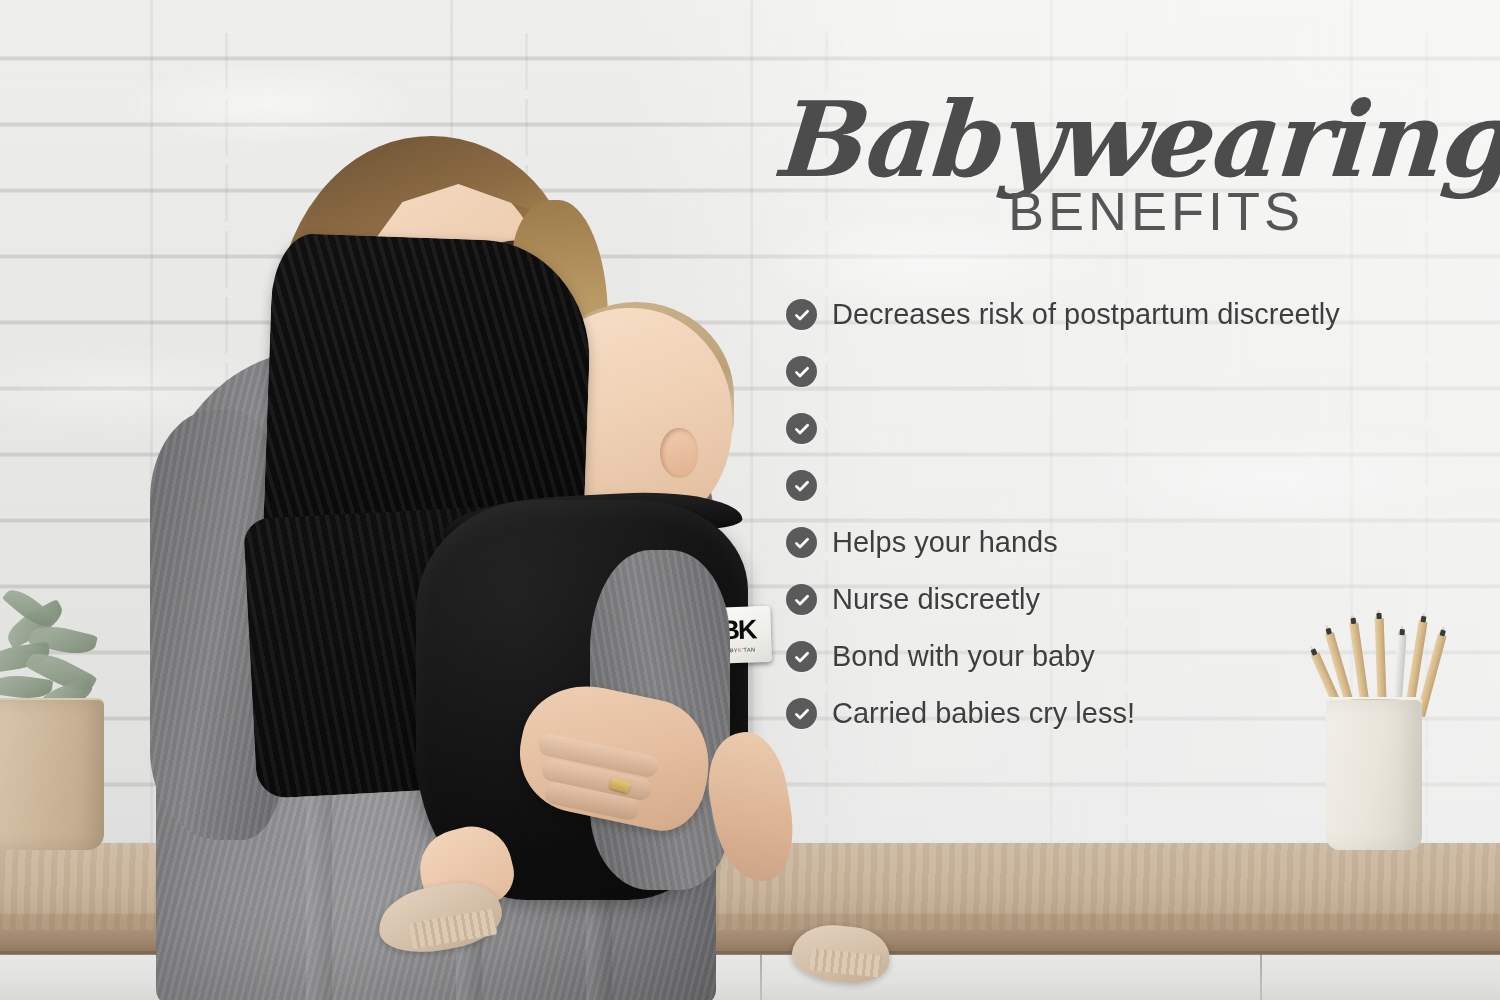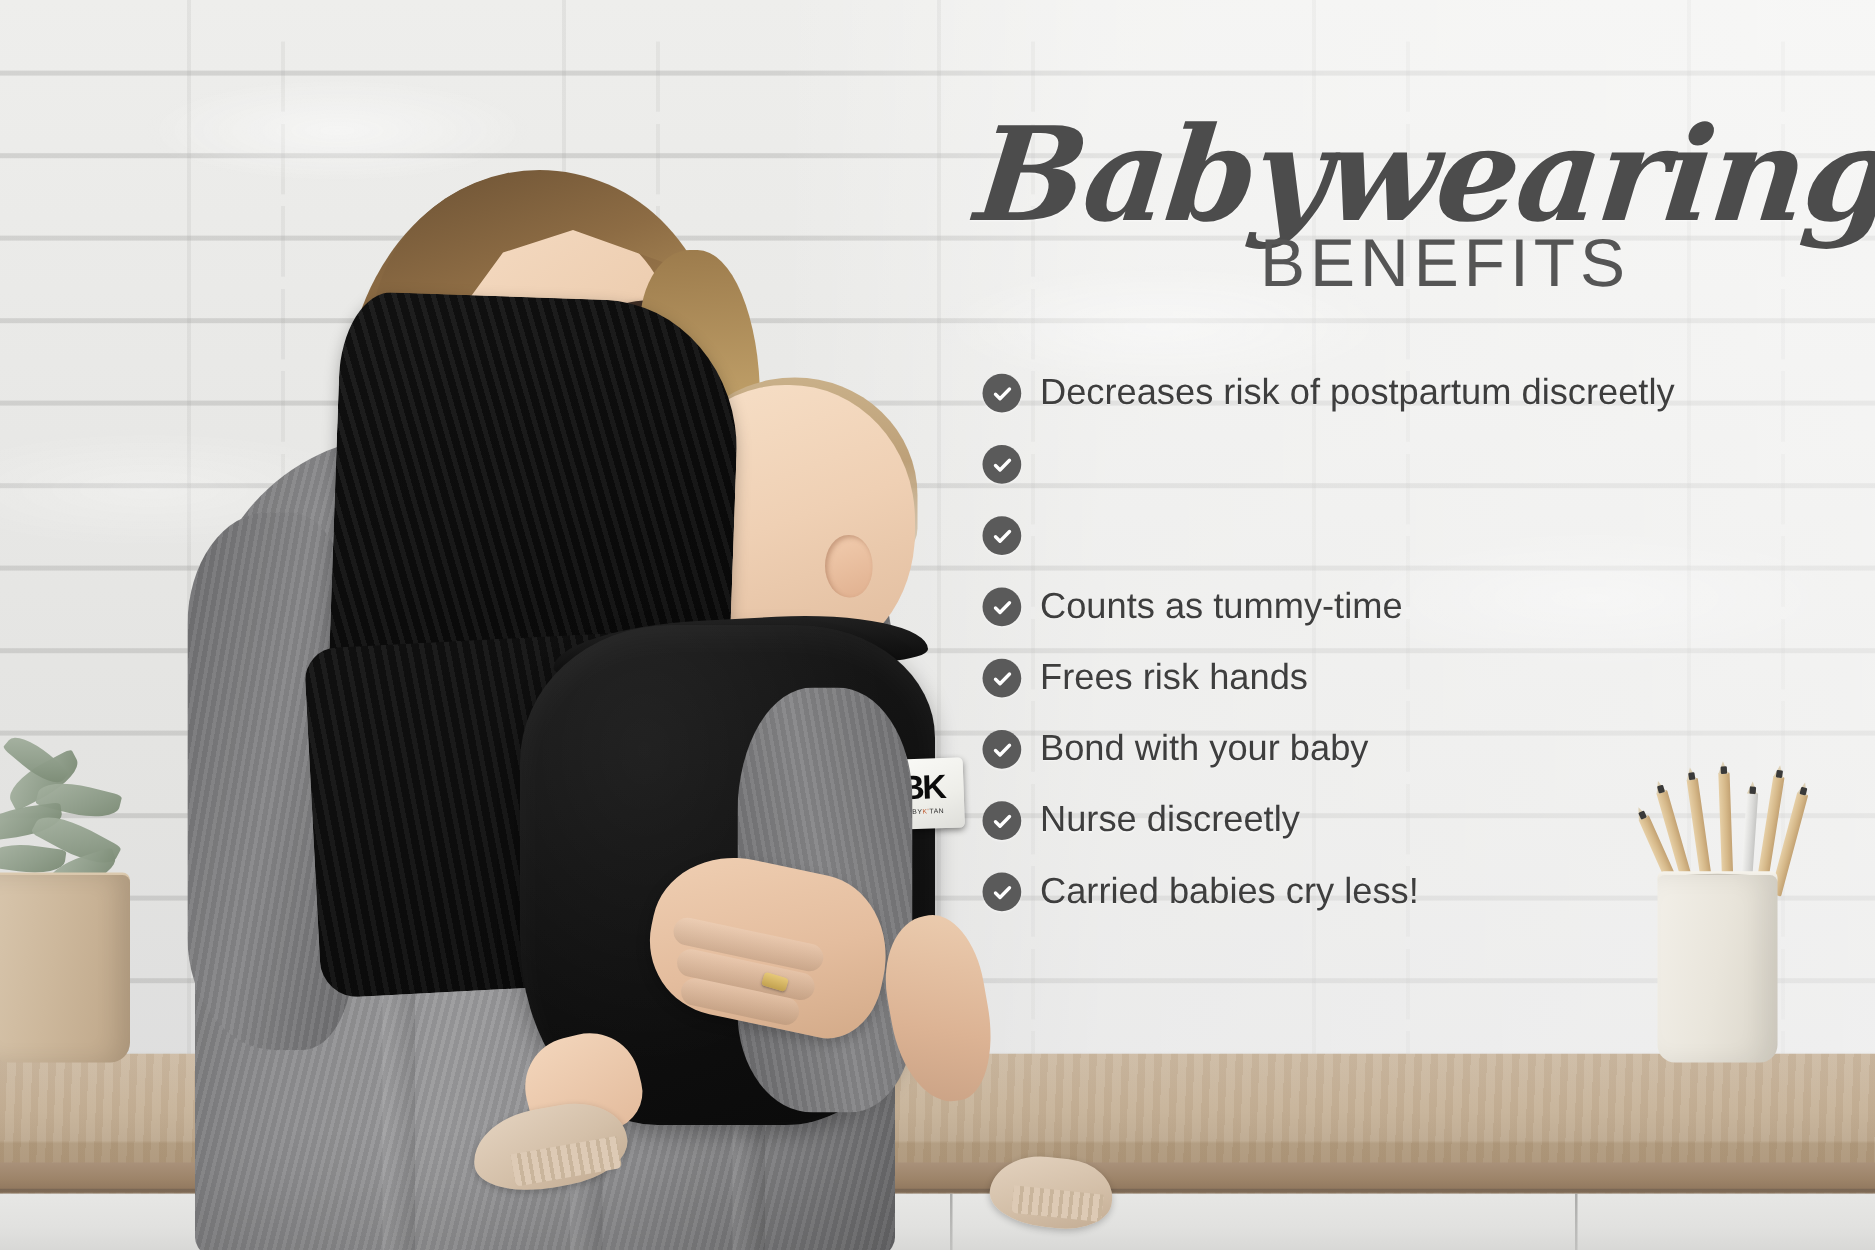--- a/index.html
+++ b/index.html
@@ -563,54 +563,53 @@
           </svg>
       </span>
     </div>
 
     <div class="benefit-row">
       <span class="check">
         <svg width="18" height="18" viewBox="0 0 18 18">
             <path d="M3.4 9.4 L7 13 L14.6 5.2" fill="none" stroke="#ffffff" stroke-width="2.7" stroke-linecap="round" stroke-linejoin="round"></path>
           </svg>
       </span>
-      <span class="benefit-text">Counts as tummy-time</span>
-    </div>
-
-    <div class="benefit-row">
-      <span class="check">
-        <svg width="18" height="18" viewBox="0 0 18 18">
-            <path d="M3.4 9.4 L7 13 L14.6 5.2" fill="none" stroke="#ffffff" stroke-width="2.7" stroke-linecap="round" stroke-linejoin="round"></path>
-          </svg>
-      </span>
-      <span class="benefit-text">Frees risk hands</span>
+    </div>
+
+    <div class="benefit-row">
+      <span class="check">
+        <svg width="18" height="18" viewBox="0 0 18 18">
+            <path d="M3.4 9.4 L7 13 L14.6 5.2" fill="none" stroke="#ffffff" stroke-width="2.7" stroke-linecap="round" stroke-linejoin="round"></path>
+          </svg>
+      </span>
+      <span class="benefit-text">Helps your hands</span>
+    </div>
+
+    <div class="benefit-row">
+      <span class="check">
+        <svg width="18" height="18" viewBox="0 0 18 18">
+            <path d="M3.4 9.4 L7 13 L14.6 5.2" fill="none" stroke="#ffffff" stroke-width="2.7" stroke-linecap="round" stroke-linejoin="round"></path>
+          </svg>
+      </span>
+      <span class="benefit-text">Nurse discreetly</span>
     </div>
 
     <div class="benefit-row">
       <span class="check">
         <svg width="18" height="18" viewBox="0 0 18 18">
             <path d="M3.4 9.4 L7 13 L14.6 5.2" fill="none" stroke="#ffffff" stroke-width="2.7" stroke-linecap="round" stroke-linejoin="round"></path>
           </svg>
       </span>
       <span class="benefit-text">Bond with your baby</span>
     </div>
 
     <div class="benefit-row">
       <span class="check">
         <svg width="18" height="18" viewBox="0 0 18 18">
             <path d="M3.4 9.4 L7 13 L14.6 5.2" fill="none" stroke="#ffffff" stroke-width="2.7" stroke-linecap="round" stroke-linejoin="round"></path>
           </svg>
       </span>
-      <span class="benefit-text">Nurse discreetly</span>
-    </div>
-
-    <div class="benefit-row">
-      <span class="check">
-        <svg width="18" height="18" viewBox="0 0 18 18">
-            <path d="M3.4 9.4 L7 13 L14.6 5.2" fill="none" stroke="#ffffff" stroke-width="2.7" stroke-linecap="round" stroke-linejoin="round"></path>
-          </svg>
-      </span>
       <span class="benefit-text">Carried babies cry less!</span>
     </div>
 
   </div>
 
 </div>
 
 </body></html>

